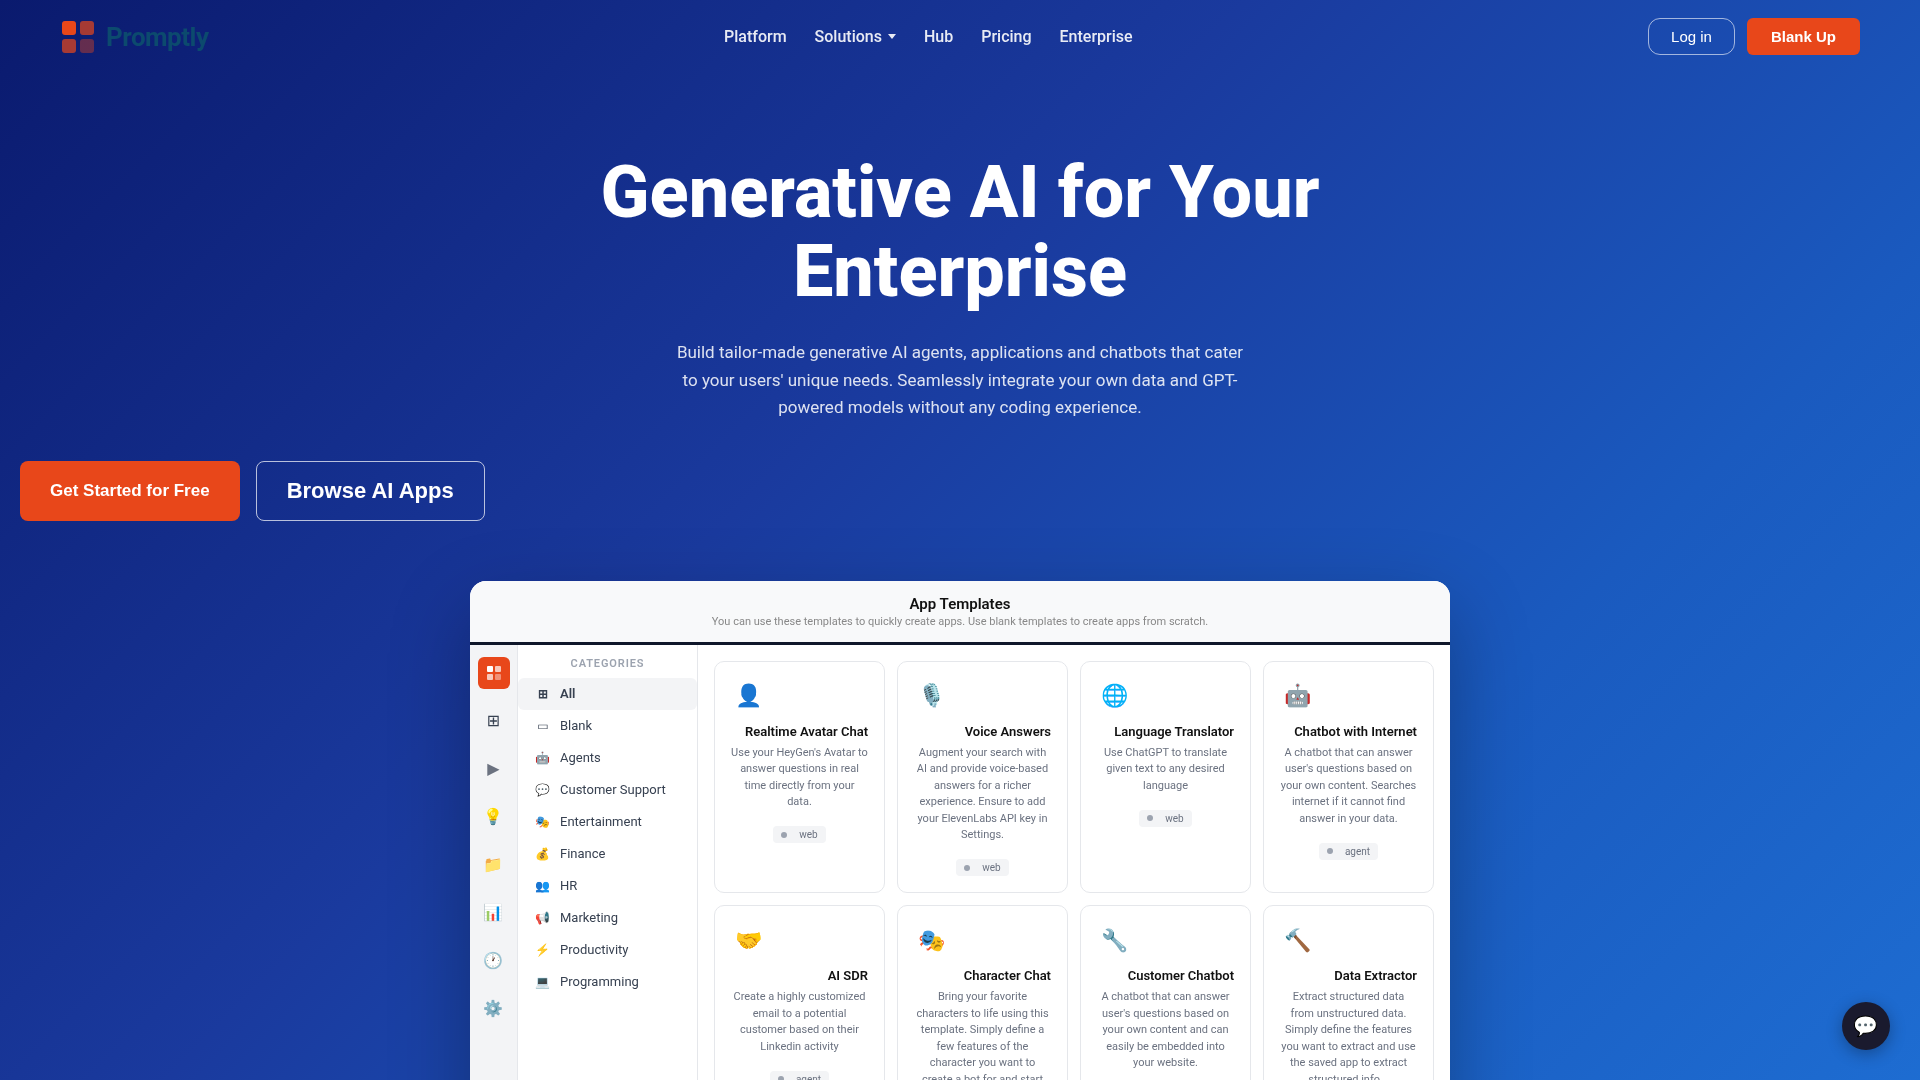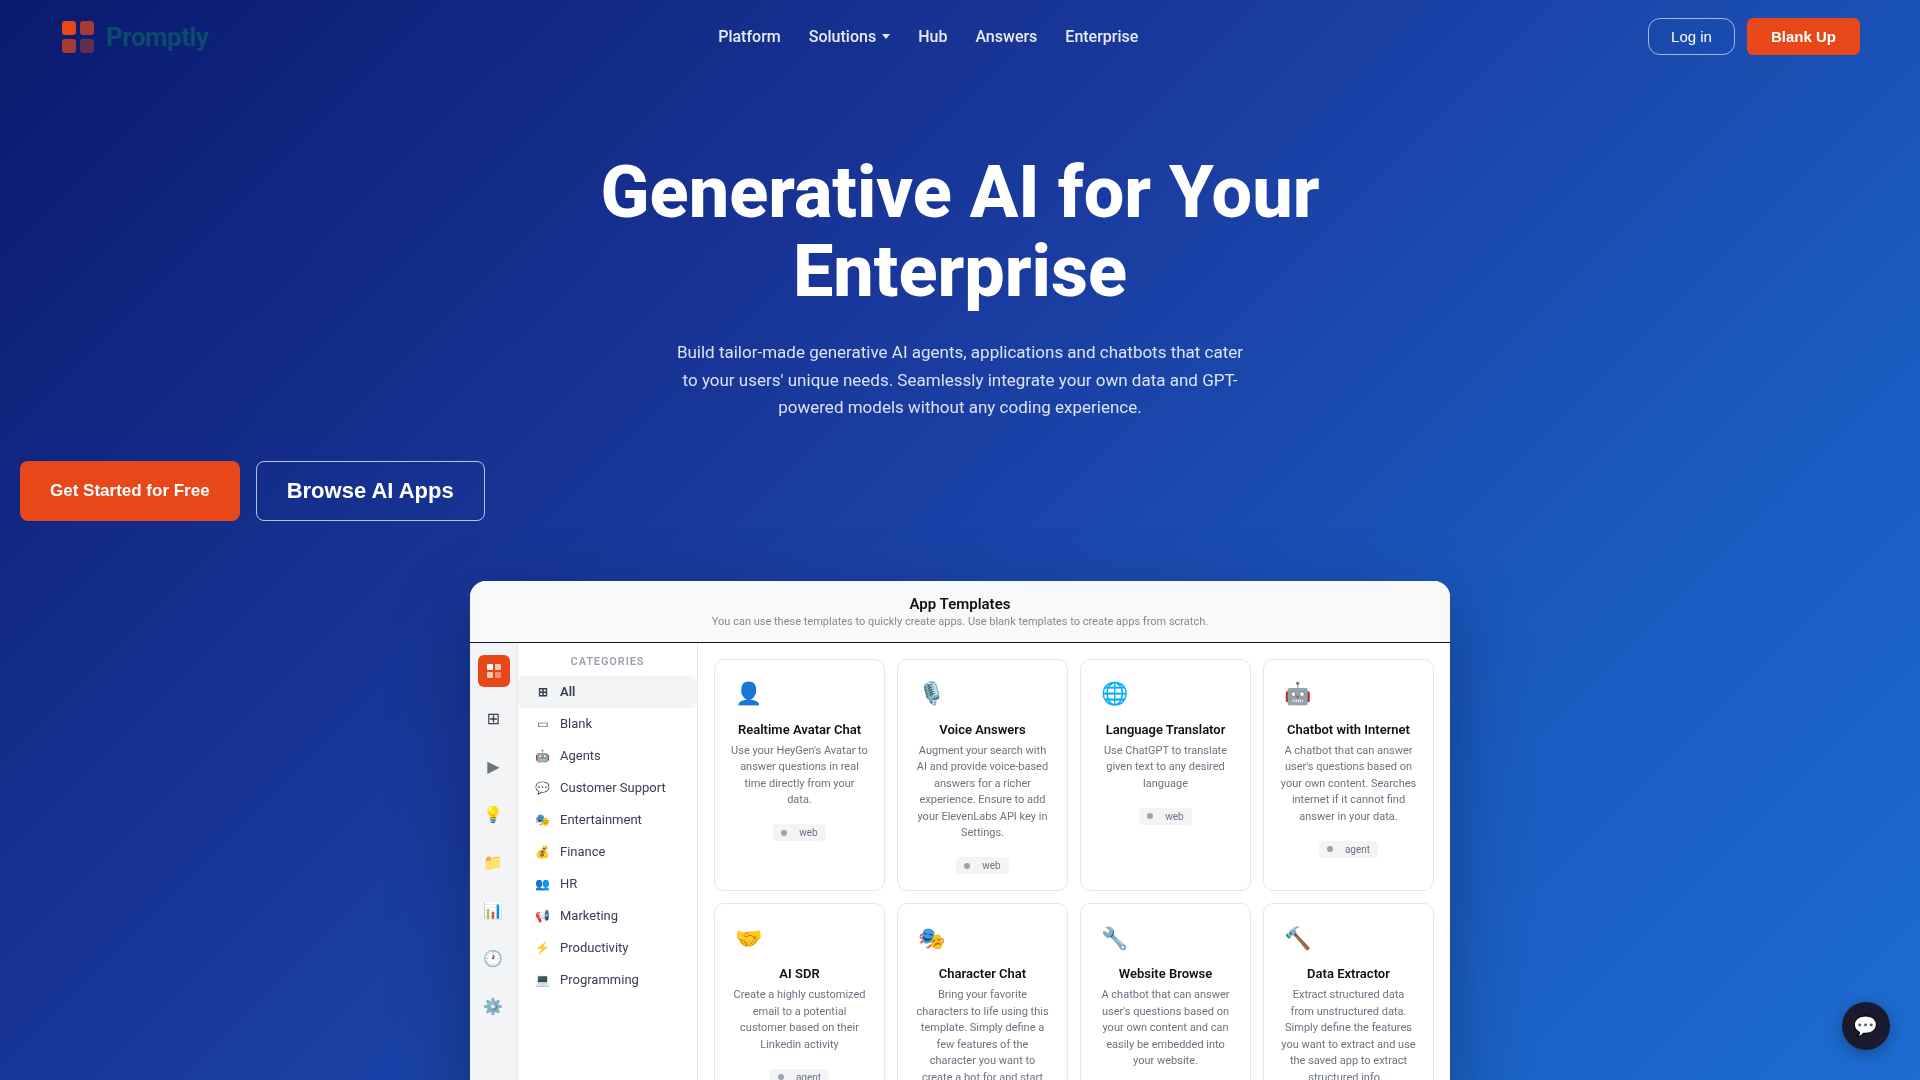--- a/index.html
+++ b/index.html
@@ -130,21 +130,21 @@
       max-width: 980px;
       margin: 0 auto;
       background: white;
       border-radius: 16px;
       overflow: hidden;
       box-shadow: 0 30px 80px rgba(0,0,0,0.3);
     }
     .screenshot-header {
       background: #f8f9fa;
       padding: 14px 20px;
-      border-bottom: 1px solid #0f172a;
+      border-bottom: 3px solid #0f172a;
     }
     .screenshot-title {
       font-size: 15px;
       font-weight: 600;
       color: #111;
     }
     .screenshot-subtitle {
       font-size: 11px;
       color: #888;
       margin-top: 2px;
@@ -244,20 +244,21 @@
       display: flex;
       align-items: center;
       justify-content: center;
       font-size: 22px;
     }
     .template-name {
       font-size: 13px;
       font-weight: 600;
       color: #111;
       margin-bottom: 6px;
+      text-align: right;
     }
     .template-desc {
       font-size: 11px;
       color: #6b7280;
       line-height: 1.5;
       margin-bottom: 12px;
     }
     .template-tag {
       display: inline-flex;
       align-items: center;
@@ -319,21 +320,21 @@
 
   <ul class="nav-links">
     <li><a href="#">Platform</a></li>
     <li>
       <a href="#" class="solutions-link">
         <span>Solutions</span>
         <span class="chevron-down"></span>
       </a>
     </li>
     <li><a href="#">Hub</a></li>
-    <li><a href="#">Answers</a></li>
+    <li><a href="#">Pricing</a></li>
     <li><a href="#">Enterprise</a></li>
   </ul>
 
   <div class="nav-actions">
     <button class="btn-login">Log in</button>
     <button class="btn-signup">Blank Up</button>
   </div>
 </nav>
 
 <section class="hero">
@@ -465,21 +466,21 @@
           </span>
         </div>
         <div class="template-card">
           <div class="template-icon">🎭</div>
           <div class="template-name">Character Chat</div>
           <div class="template-desc">Bring your favorite characters to life using this template. Simply define a few features of the character you want to create a bot for and start chatting away.</div>
 
         </div>
         <div class="template-card">
           <div class="template-icon">🔧</div>
-          <div class="template-name">Website Browse</div>
+          <div class="template-name">Customer Chatbot</div>
           <div class="template-desc">A chatbot that can answer user's questions based on your own content and can easily be embedded into your website.</div>
           <span class="template-tag">
             
             
           </span>
         </div>
         <div class="template-card">
           <div class="template-icon">🔨</div>
           <div class="template-name">Data Extractor</div>
           <div class="template-desc">Extract structured data from unstructured data. Simply define the features you want to extract and use the saved app to extract structured info...</div>

